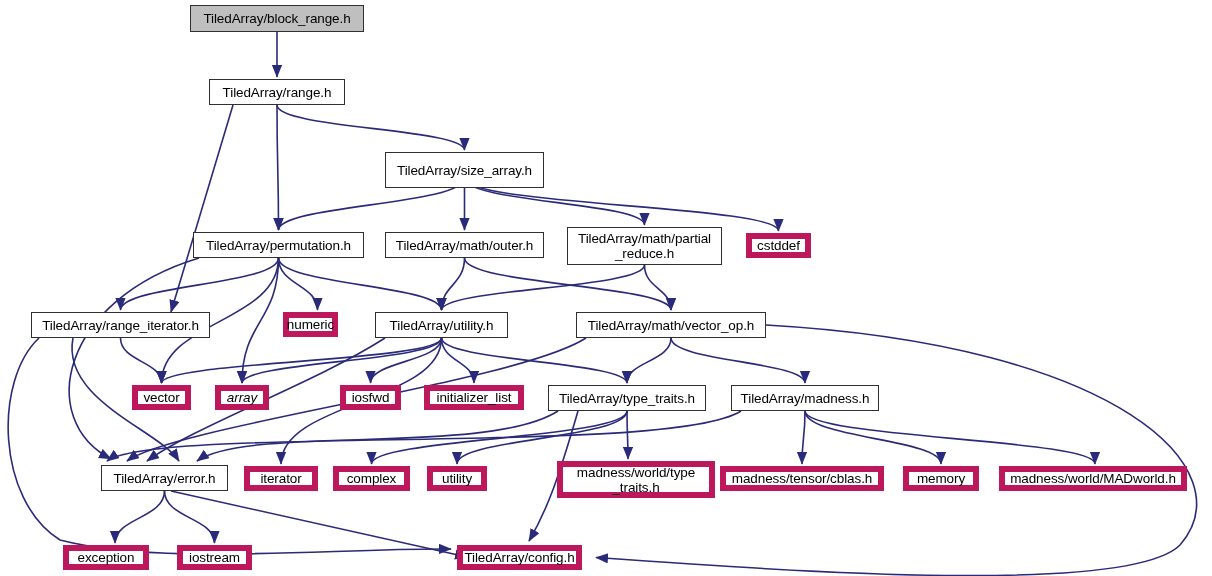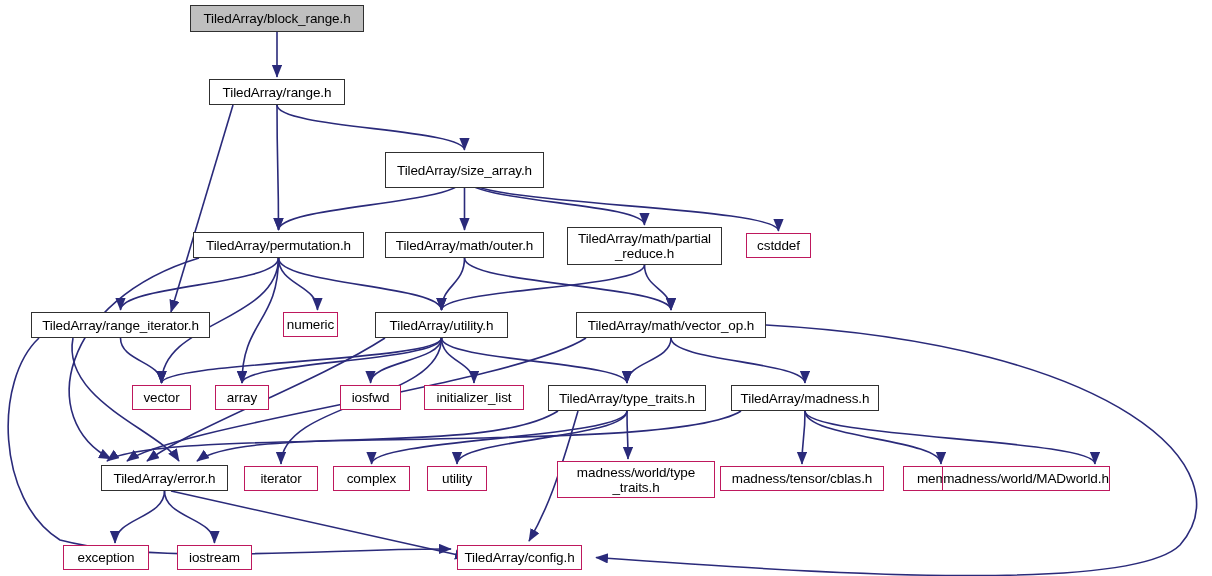--- a/index.html
+++ b/index.html
@@ -27,21 +27,21 @@
     position: absolute;
     box-sizing: border-box;
     display: flex;
     align-items: center;
     justify-content: center;
     text-align: center;
     font-size: 13.5px;
     line-height: 15px;
     color: #000000;
     background: #ffffff;
-    border: 1px solid #be185d;
+    border: 6px solid #be185d;
     white-space: pre-line;
     letter-spacing: -0.1px;
   }
   .node.internal {
     border: 1.6px solid #303030;
   }
   .node.root {
     border: 1.6px solid #303030;
     background: #bfbfbf;
   }
@@ -110,31 +110,31 @@
       <div class="node internal" style="left: 193px; top: 232px; width: 171px; height: 26px;">TiledArray/permutation.h</div>
       <div class="node internal" style="left: 385px; top: 232px; width: 159px; height: 26px;">TiledArray/math/outer.h</div>
       <div class="node internal" style="left: 567px; top: 227px; width: 155px; height: 38px;">TiledArray/math/partial
 _reduce.h</div>
       <div class="node external" style="left: 746px; top: 233px; width: 65px; height: 25px;">cstddef</div>
       <div class="node internal" style="left: 31px; top: 312px; width: 179px; height: 26px;">TiledArray/range_iterator.h</div>
       <div class="node external" style="left: 283px; top: 312px; width: 55px; height: 25px;">numeric</div>
       <div class="node internal" style="left: 375px; top: 312px; width: 133px; height: 26px;">TiledArray/utility.h</div>
       <div class="node internal" style="left: 576px; top: 312px; width: 190px; height: 26px;">TiledArray/math/vector_op.h</div>
       <div class="node external" style="left: 132px; top: 385px; width: 59px; height: 25px;">vector</div>
-      <div class="node external" style="left: 215px; top: 385px; width: 54px; height: 25px;">array</div>
+      <div class="node external" style="left: 215px; top: 385px; width: 54px; height: 25px; font-style: italic;">array</div>
       <div class="node external" style="left: 340px; top: 385px; width: 61px; height: 25px;">iosfwd</div>
       <div class="node external" style="left: 424px; top: 385px; width: 100px; height: 25px;">initializer_list</div>
       <div class="node internal" style="left: 548px; top: 385px; width: 158px; height: 26px;">TiledArray/type_traits.h</div>
       <div class="node internal" style="left: 731px; top: 385px; width: 148px; height: 26px;">TiledArray/madness.h</div>
       <div class="node internal" style="left: 101px; top: 465px; width: 127px; height: 26px;">TiledArray/error.h</div>
       <div class="node external" style="left: 244px; top: 466px; width: 74px; height: 25px;">iterator</div>
       <div class="node external" style="left: 333px; top: 466px; width: 77px; height: 25px;">complex</div>
       <div class="node external" style="left: 427px; top: 466px; width: 60px; height: 25px;">utility</div>
       <div class="node external" style="left: 557px; top: 461px; width: 158px; height: 37px;">madness/world/type
 _traits.h</div>
       <div class="node external" style="left: 720px; top: 466px; width: 164px; height: 25px;">madness/tensor/cblas.h</div>
       <div class="node external" style="left: 903px; top: 466px; width: 76px; height: 25px;">memory</div>
-      <div class="node external" style="left: 942px; top: 466px; width: 168px; height: 25px;">madness/world/MADworld.h</div>
+      <div class="node external" style="left: 999px; top: 466px; width: 188px; height: 25px;">madness/world/MADworld.h</div>
       <div class="node external" style="left: 63px; top: 545px; width: 86px; height: 25px;">exception</div>
       <div class="node external" style="left: 177px; top: 545px; width: 75px; height: 25px;">iostream</div>
       <div class="node external" style="left: 457px; top: 545px; width: 125px; height: 25px;">TiledArray/config.h</div>
     </div>
 </div>
 
 </body></html>

